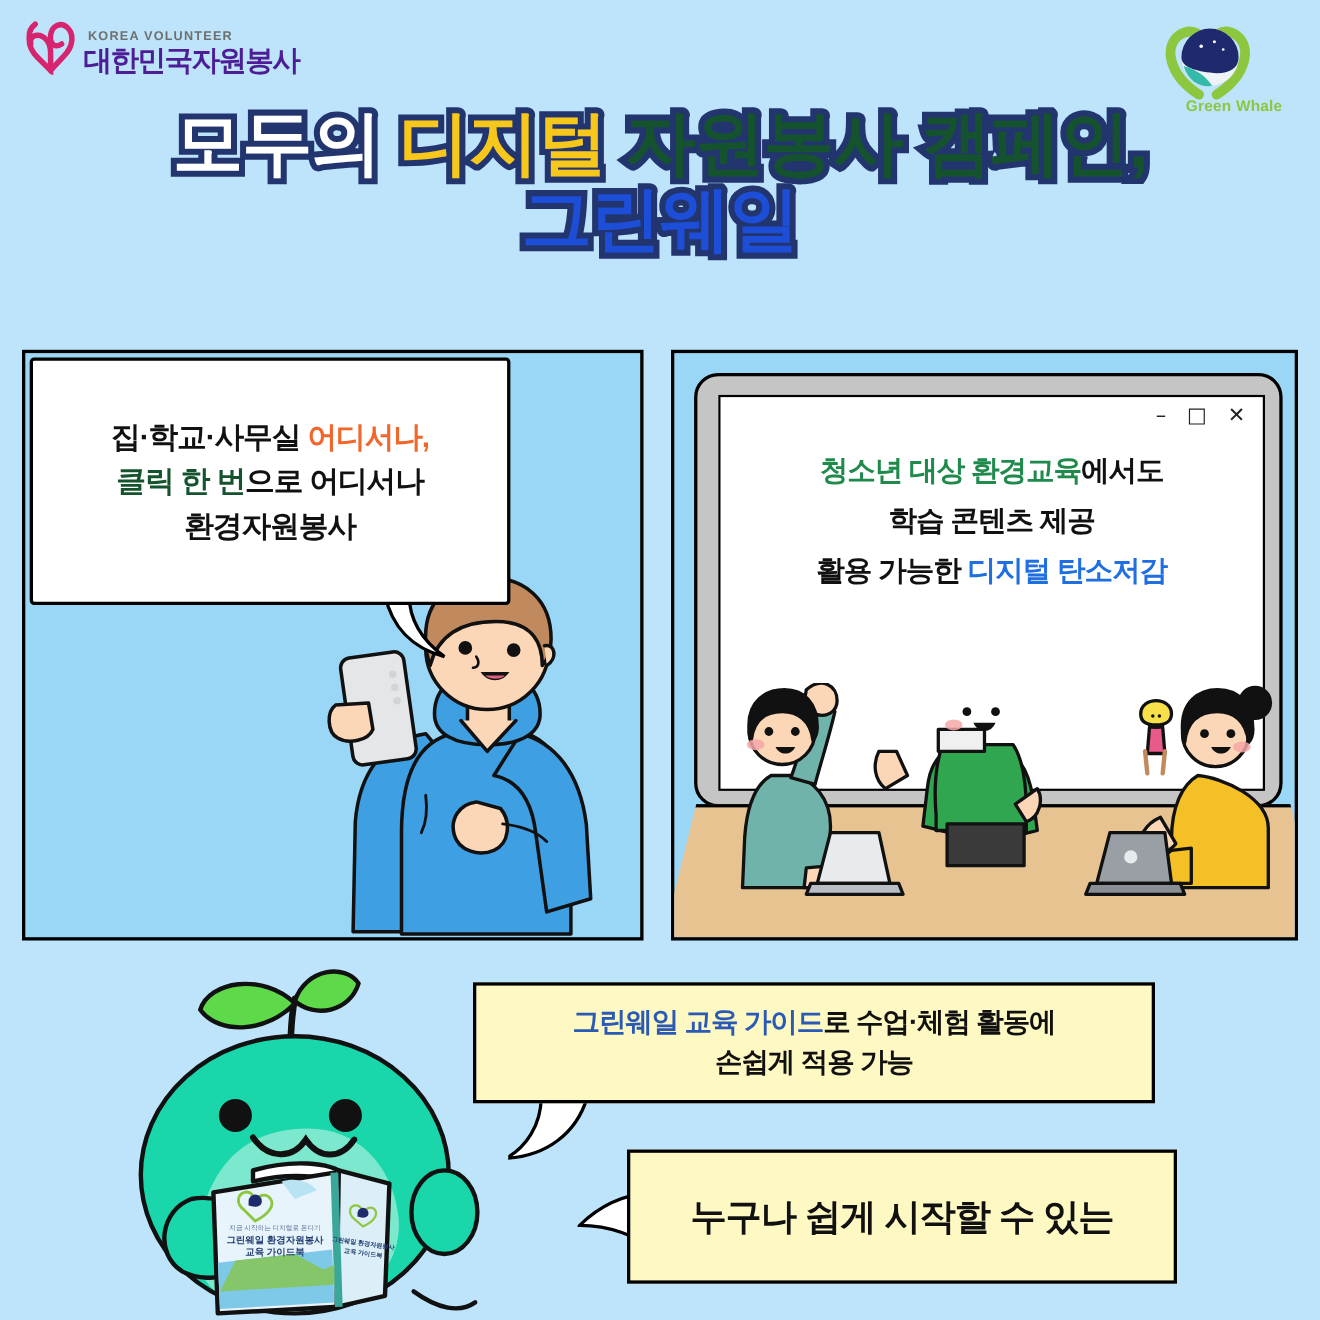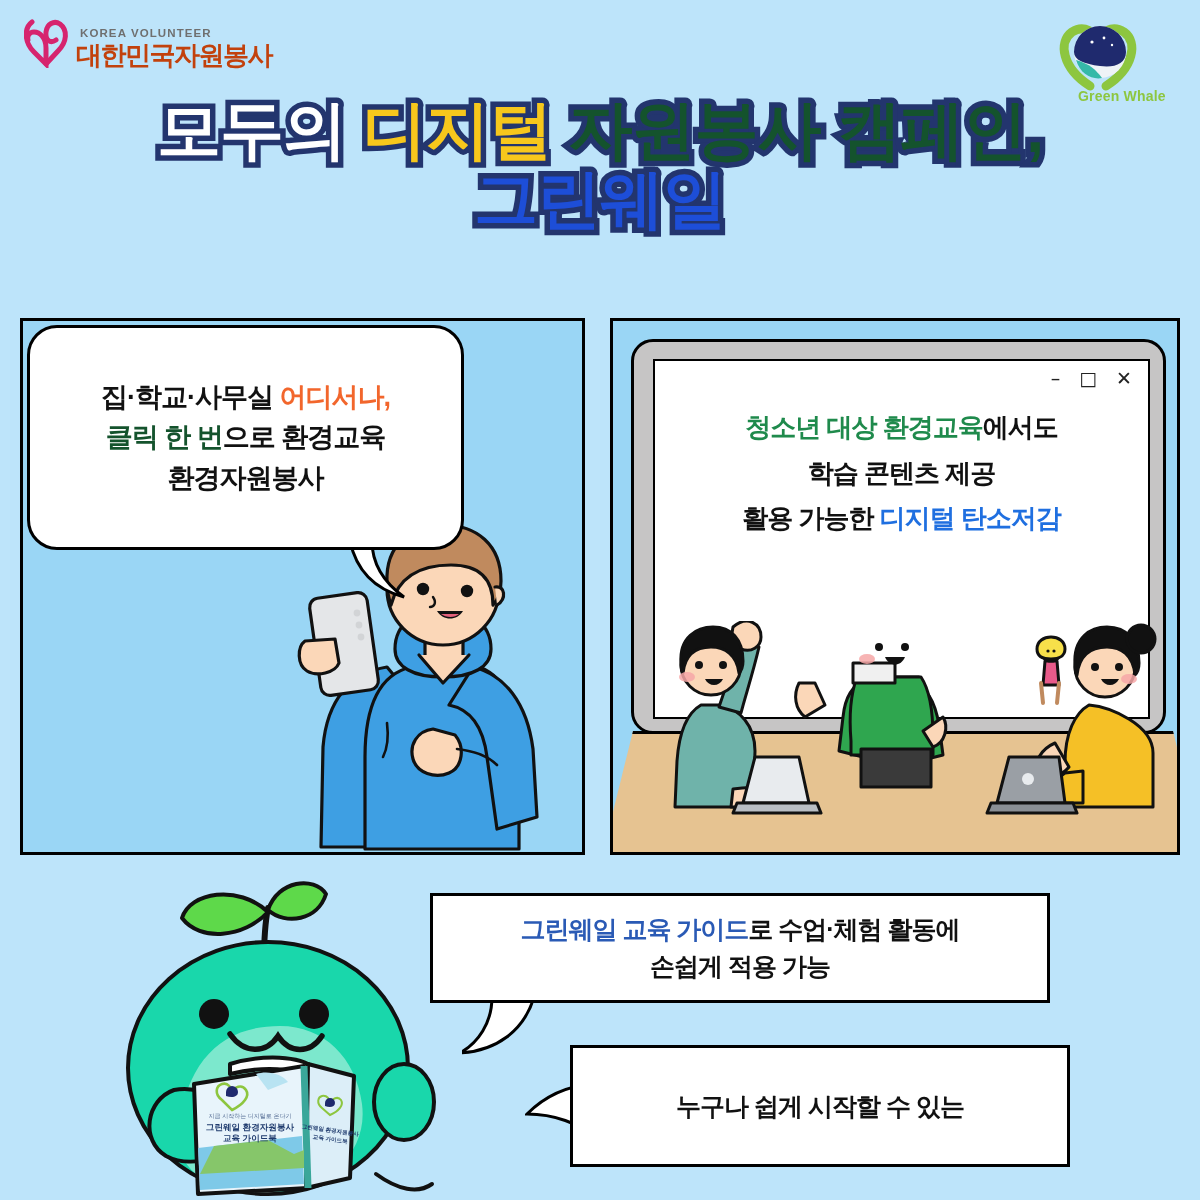--- a/index.html
+++ b/index.html
@@ -9,21 +9,21 @@
     font-family:"Liberation Sans","DejaVu Sans",sans-serif;
     position:relative;
   }
   .stage{position:absolute;inset:0;width:1200px;height:1136px;}
 
   
   .kv-logo{position:absolute;left:24px;top:18px;display:flex;align-items:flex-end;gap:6px;}
   .kv-heart{width:46px;height:50px;flex:0 0 auto;}
   .kv-txt{display:flex;flex-direction:column;align-items:flex-start;line-height:1;}
   .kv-en{font-size:11.5px;font-weight:bold;letter-spacing:1.1px;color:#6f6f6f;margin-bottom:3px;margin-left:4px;}
-  .kv-ko{font-size:26px;font-weight:bold;color:#c2410c;letter-spacing:-1.5px;}
+  .kv-ko{font-size:26px;font-weight:bold;color:#4c1d95;letter-spacing:-1.5px;}
 
   .gw-logo{position:absolute;right:22px;top:8px;width:130px;height:100px;text-align:center;}
   .gw-name{position:absolute;left:30px;bottom:4px;font-size:14px;font-weight:bold;color:#8dc63f;letter-spacing:.2px;}
 
   
   .title{position:absolute;left:0;right:0;top:96px;text-align:center;}
   .tline{font-size:64px;font-weight:bold;letter-spacing:-1px;line-height:1.08;white-space:nowrap;}
   .tline span{
     -webkit-text-stroke:11px #23356e;
     paint-order:stroke fill;
@@ -35,21 +35,21 @@
   .c-teal{color:#1d4ed8;}
 
   
   .panel{position:absolute;border:3px solid #000;box-sizing:border-box;overflow:hidden;}
   .panel-left{left:20px;top:318px;width:565px;height:537px;background:#9ad6f5;}
   .panel-right{left:610px;top:318px;width:570px;height:537px;background:#9ad6f5;}
 
   
   .bubble-left{
     position:absolute;left:4px;top:4px;width:437px;height:225px;
-    background:#fff;border:3px solid #000;border-radius:30px;box-sizing:border-box;
+    background:#fff;border:3px solid #000;border-radius:4px;box-sizing:border-box;
     display:flex;flex-direction:column;justify-content:center;align-items:center;
     z-index:4;
   }
   .bl-line{font-size:27px;font-weight:bold;color:#111;letter-spacing:-1px;line-height:1.5;white-space:nowrap;}
   .c-orange{color:#f2662c;}
   .c-blue{color:#14532d;}
   .bubble-left-tail{position:absolute;left:325px;top:218px;width:60px;height:62px;z-index:3;}
 
   
   .boy{position:absolute;left:268px;top:196px;width:320px;height:345px;z-index:2;}
@@ -70,29 +70,29 @@
   .mt-line{font-size:26px;font-weight:bold;color:#111;letter-spacing:-1px;line-height:1.75;white-space:nowrap;}
   .c-dgreen{color:#1f8a4c;}
   .c-bblue{color:#1f6fe0;}
 
   .monitor-stand{position:absolute;left:50%;transform:translateX(-50%);top:404px;width:112px;height:60px;background:#8f8f8f;border:3px solid #000;border-radius:6px 6px 0 0;z-index:1;}
   .monitor-base{position:absolute;left:50%;transform:translateX(-50%);top:452px;width:210px;height:36px;background:#b6b5b5;border:3px solid #000;border-radius:22px;z-index:1;}
   .desk{position:absolute;left:-10px;bottom:0;width:600px;height:118px;background:#e6c391;border-top:3px solid #000;z-index:5;
         clip-path:polygon(5% 0,95% 0,100% 100%,0 100%);}
 
   
-  .bubble{position:absolute;background:#ffffff;border:3px solid #000;box-sizing:border-box;
+  .bubble{position:absolute;background:#fef9c3;border:3px solid #000;box-sizing:border-box;
           display:flex;flex-direction:column;justify-content:center;align-items:center;}
   .bubble-guide{left:430px;top:893px;width:620px;height:110px;}
   .bg-line{font-size:25px;font-weight:bold;color:#111;letter-spacing:-1px;line-height:1.5;white-space:nowrap;}
   .c-navyblue{color:#2a5ab5;}
   .bubble-guide-tail{position:absolute;left:462px;top:997px;width:96px;height:62px;}
 
   .bubble-easy{left:570px;top:1045px;width:500px;height:122px;}
-  .be-line{font-size:25px;font-weight:bold;color:#111;letter-spacing:-1px;line-height:1.55;white-space:nowrap;}
+  .be-line{font-size:33px;font-weight:bold;color:#111;letter-spacing:-1px;line-height:1.55;white-space:nowrap;}
   .c-pink{color:#f23c8b;}
   .bubble-easy-tail{position:absolute;left:525px;top:1080px;width:70px;height:60px;}
 
   
   .whale{position:absolute;left:118px;top:878px;width:340px;height:322px;}
 </style>
 </head>
 <body>
 
 <div class="stage">
@@ -179,21 +179,21 @@
     <svg class="bubble-left-tail" viewBox="0 0 60 62">
       <path d="M2 2 C8 30 26 50 56 58 C34 42 24 22 24 2Z" fill="#fff" stroke="#000" stroke-width="3"></path>
       <rect x="1" y="0" width="28" height="6" fill="#fff"></rect>
     </svg>
 
     <div class="bubble-left">
       <div class="bl-line">
         <span>집·학교·사무실 </span><span class="c-orange">어디서나,</span>
       </div>
       <div class="bl-line">
-        <span class="c-blue">클릭 한 번</span><span>으로 환경교육</span>
+        <span class="c-blue">클릭 한 번</span><span>으로 어디서나</span>
       </div>
       <div class="bl-line">환경자원봉사</div>
     </div>
   </div>
 
   <div class="panel panel-right">
 
     <div class="monitor-stand"></div>
     <div class="monitor-base"></div>
 

